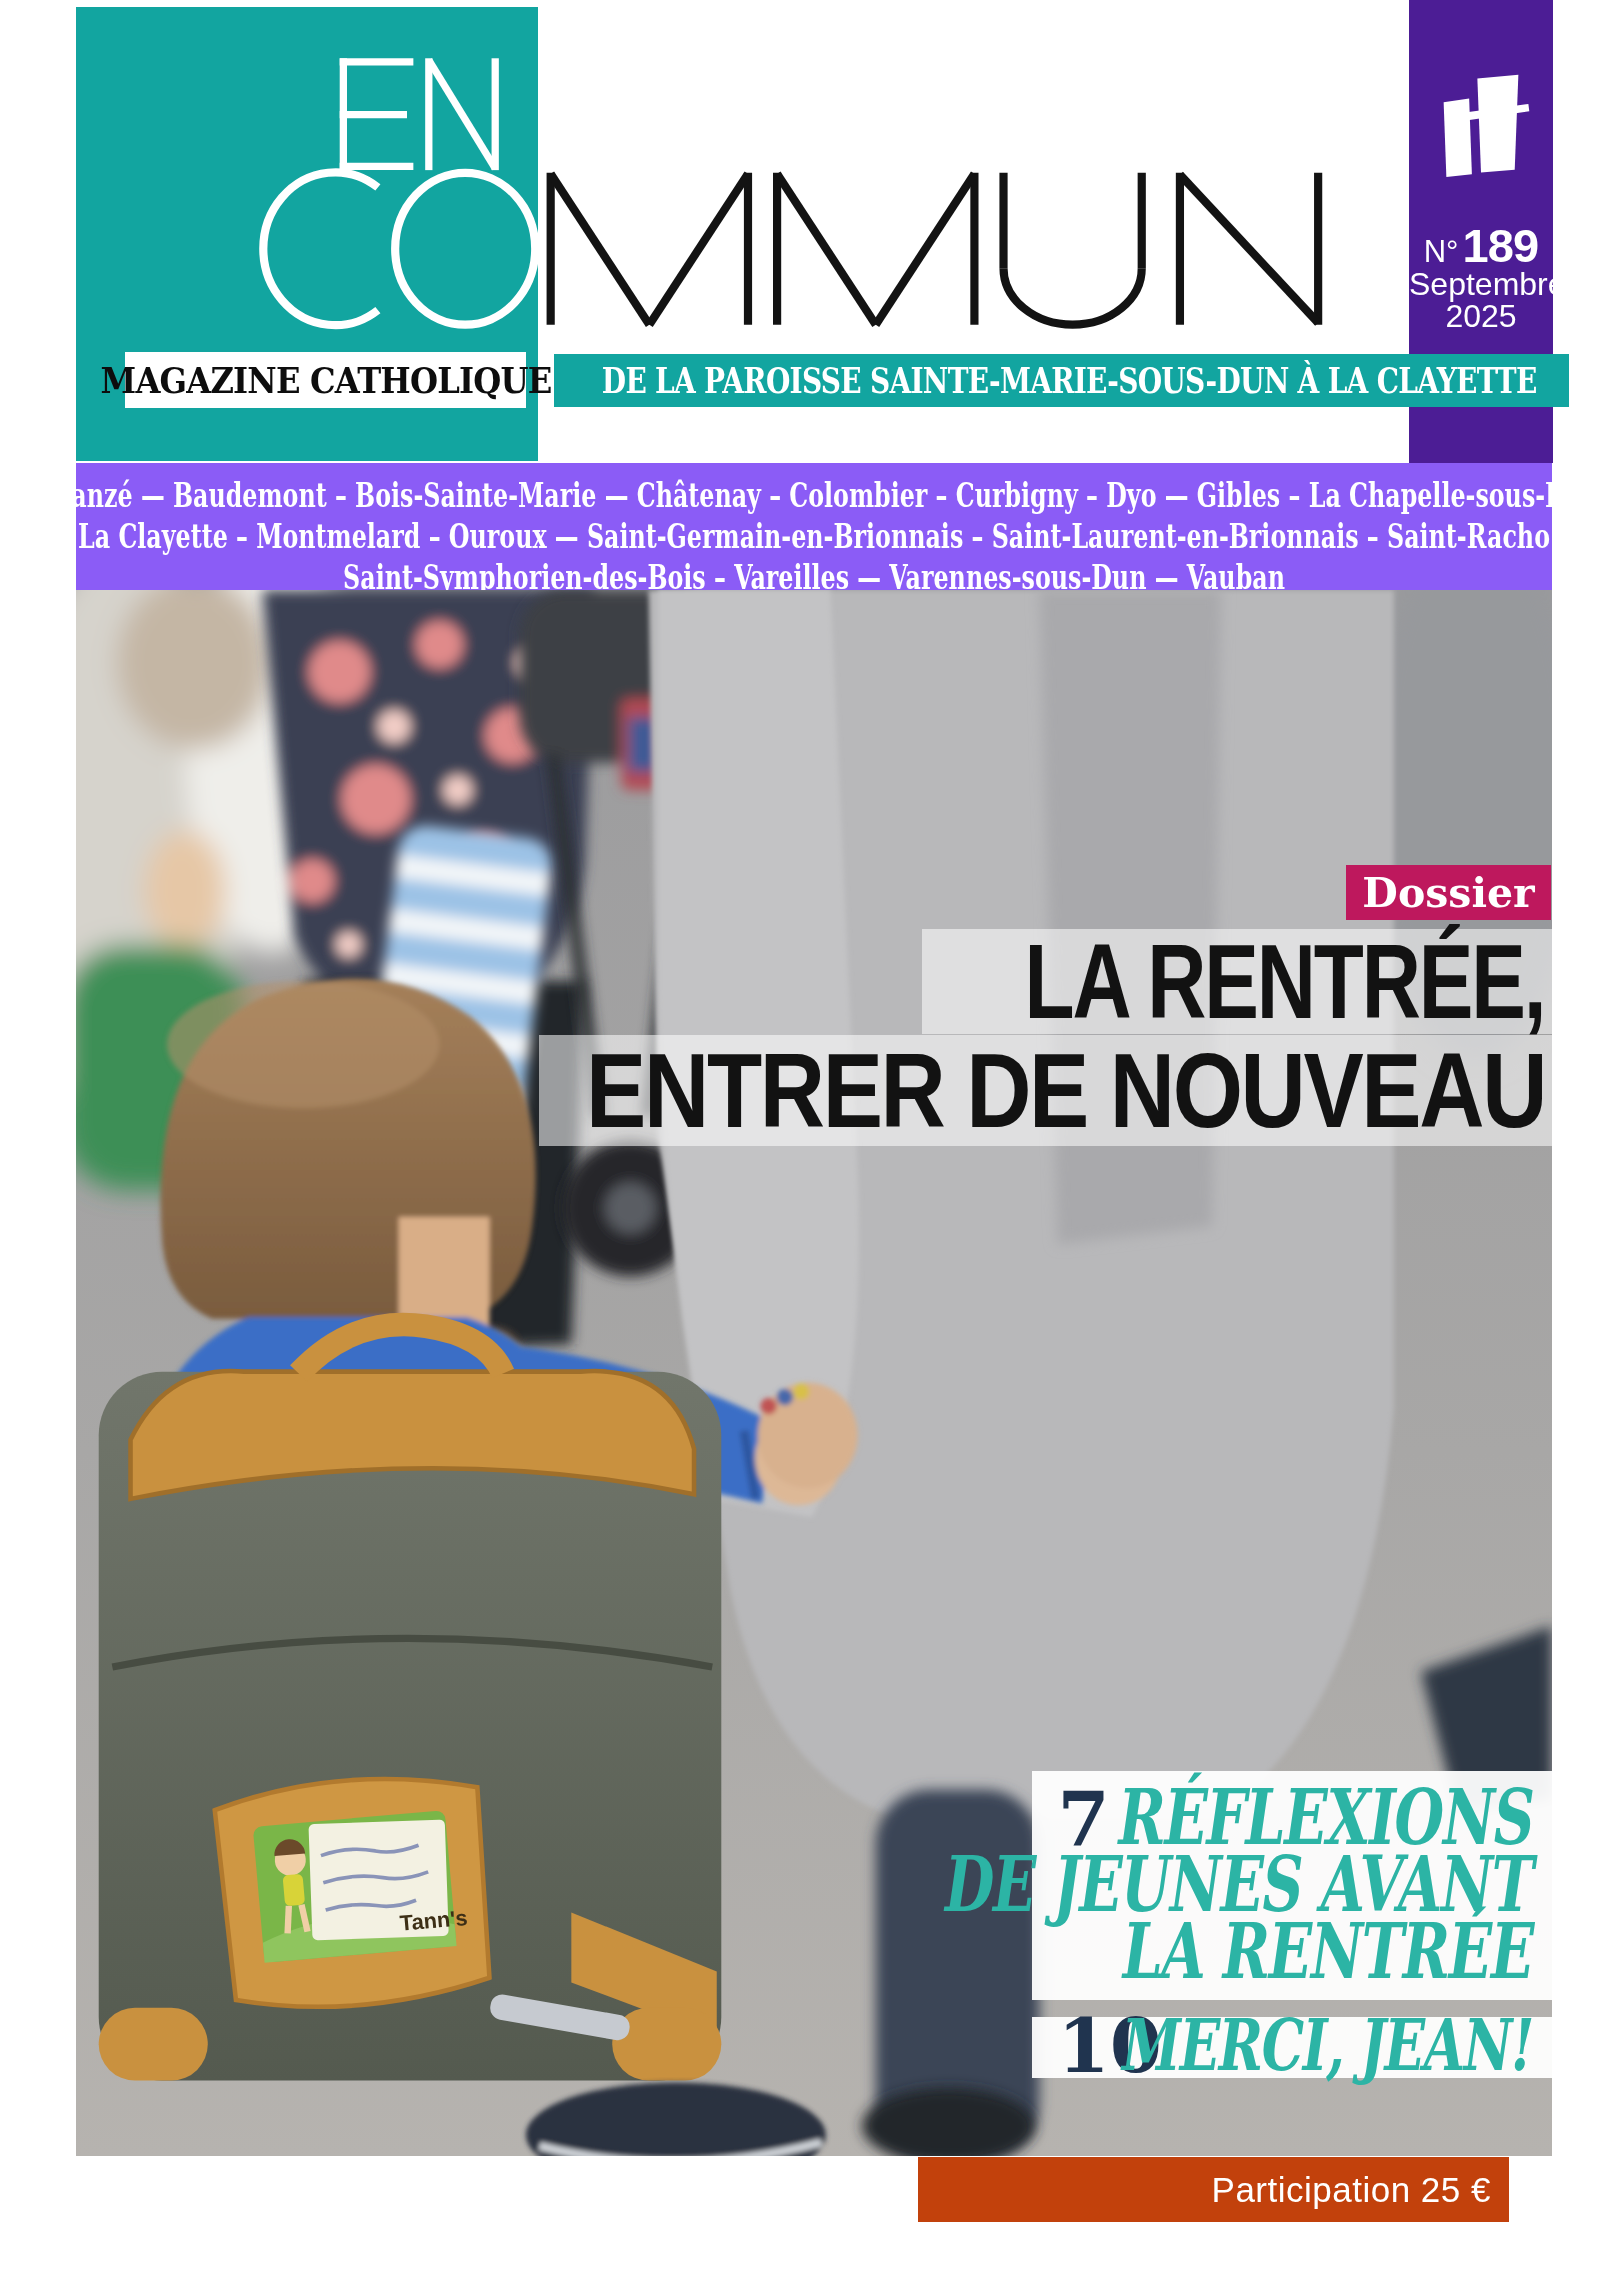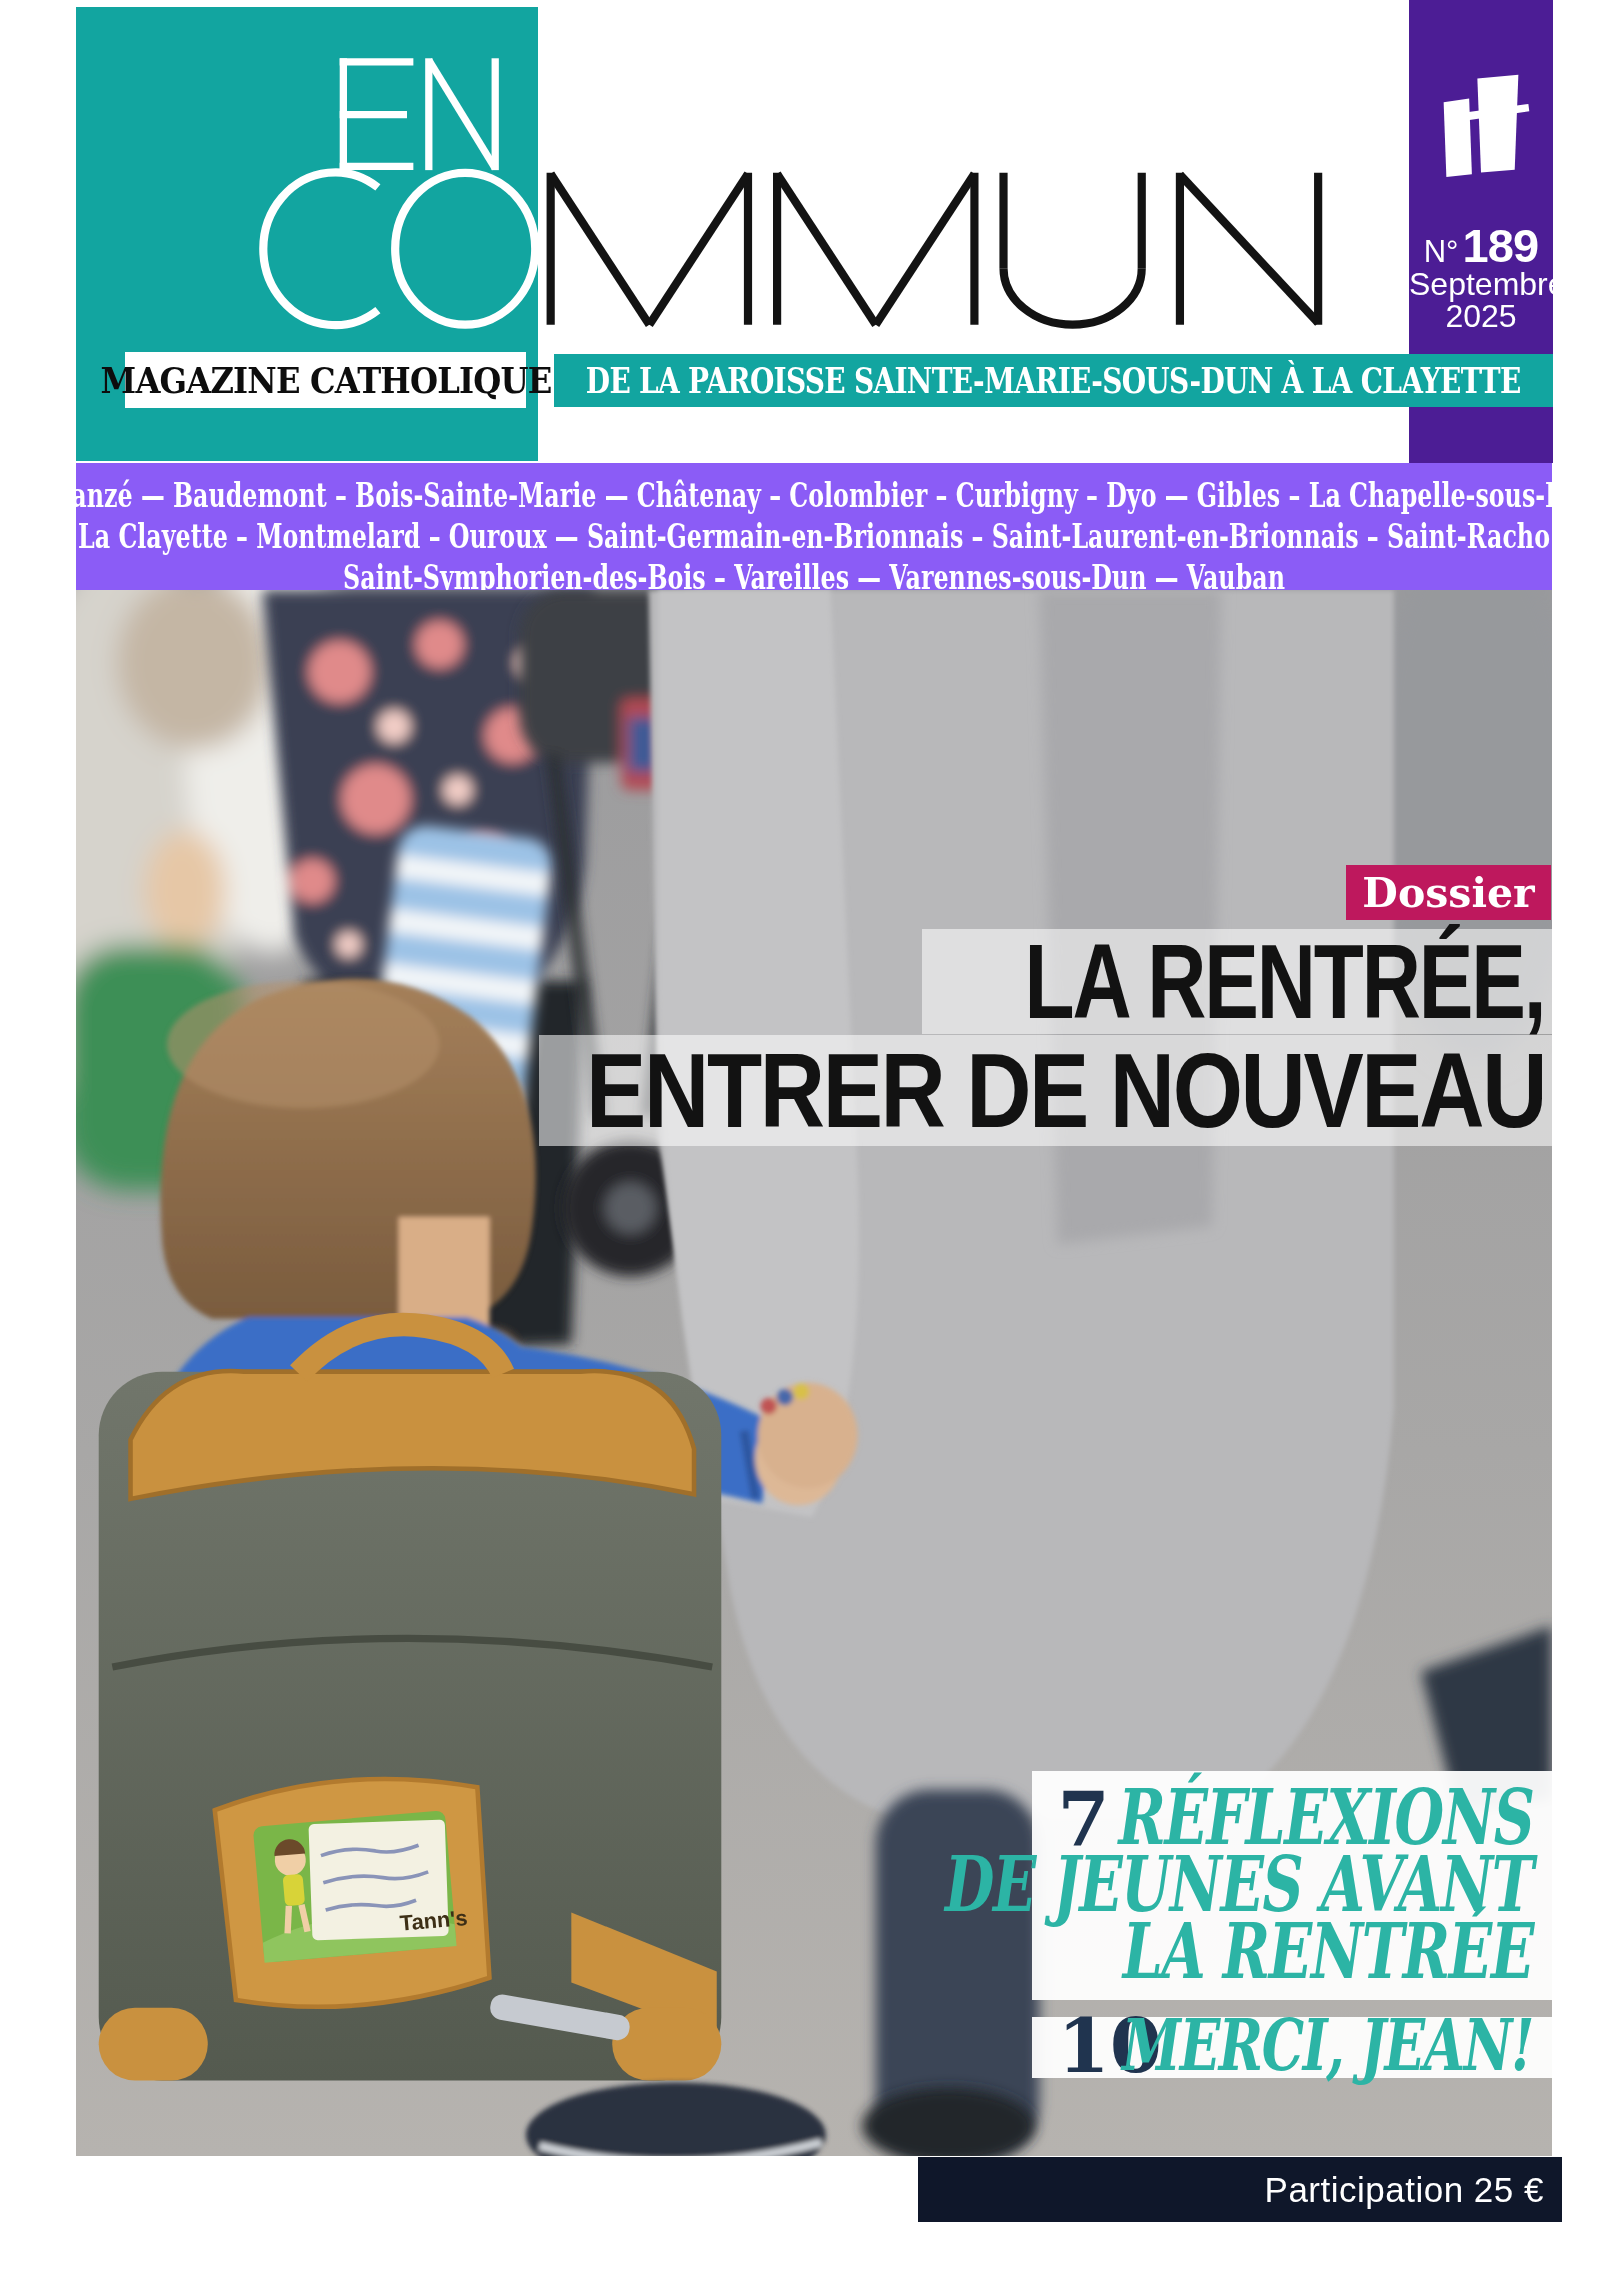--- a/index.html
+++ b/index.html
@@ -15,21 +15,21 @@
   .issue-num .no{font-size:31px;font-weight:400;}
   .issue-num .num{font-size:47px;font-weight:700;letter-spacing:-0.9px;}
   .issue-month{left:0;top:266px;width:144px;text-align:center;color:#fff;font-size:32px;font-weight:400;}
   .issue-year{left:0;top:298px;width:144px;text-align:center;color:#fff;font-size:32px;font-weight:400;}
 
   .mag-box{left:125px;top:352px;width:401px;height:56px;background:#fff;
            display:flex;align-items:center;justify-content:center;}
   .mag-box span{font-family:"DejaVu Serif",serif;font-weight:700;font-size:35px;color:#0d0d0d;
                 white-space:nowrap;transform:scaleX(.92);letter-spacing:-0.9px;}
   .paroisse-band{left:554px;top:354px;width:999px;height:53px;background:#12a5a0;
-           display:flex;align-items:center;justify-content:center;}
+           display:flex;align-items:center;justify-content:center;padding-left:16px;}
   .paroisse-band span{font-family:"DejaVu Serif",serif;font-weight:700;font-size:35px;color:#fff;
                 white-space:nowrap;transform:scaleX(.80);letter-spacing:-0.9px;}
 
   
   .communes{left:76px;top:463px;width:1476px;height:146px;background:#8b5cf6;color:#fff;
             display:flex;align-items:center;justify-content:center;}
   .communes-inner{transform:scaleX(.72);transform-origin:50% 50%;text-align:center;
             font-family:"DejaVu Serif",serif;font-weight:700;font-size:33px;line-height:41px;}
   .communes-inner div{white-space:nowrap;}
 
@@ -60,21 +60,21 @@
   .toc-a .toc-num{top:14.5px;}
   .toc-b .toc-num{top:-3.6px;}
   .toc-lines{position:absolute;right:20px;top:12.7px;text-align:right;
              font-family:"DejaVu Serif",serif;font-weight:700;color:#2cb4a5;
              font-size:76px;line-height:67px;font-style:italic;}
   .toc-lines div span{display:inline-block;transform:scaleX(.75);transform-origin:100% 50%;
              white-space:nowrap;letter-spacing:-1.8px;}
   .toc-b .toc-lines{top:-5.5px;font-size:71px;}
 
   
-  .participation{left:918px;top:2157px;width:644px;height:65px;background:#0f172a;
+  .participation{left:918px;top:2157px;width:591px;height:65px;background:#c2410c;
             display:flex;align-items:center;justify-content:flex-end;padding-right:18px;box-sizing:border-box;}
   .participation span{color:#fff;font-size:35px;font-weight:400;letter-spacing:0.5px;}
 </style>
 </head>
 <body>
 
 <div class="page">
 
   <div class="abs logo-square"></div>
 

